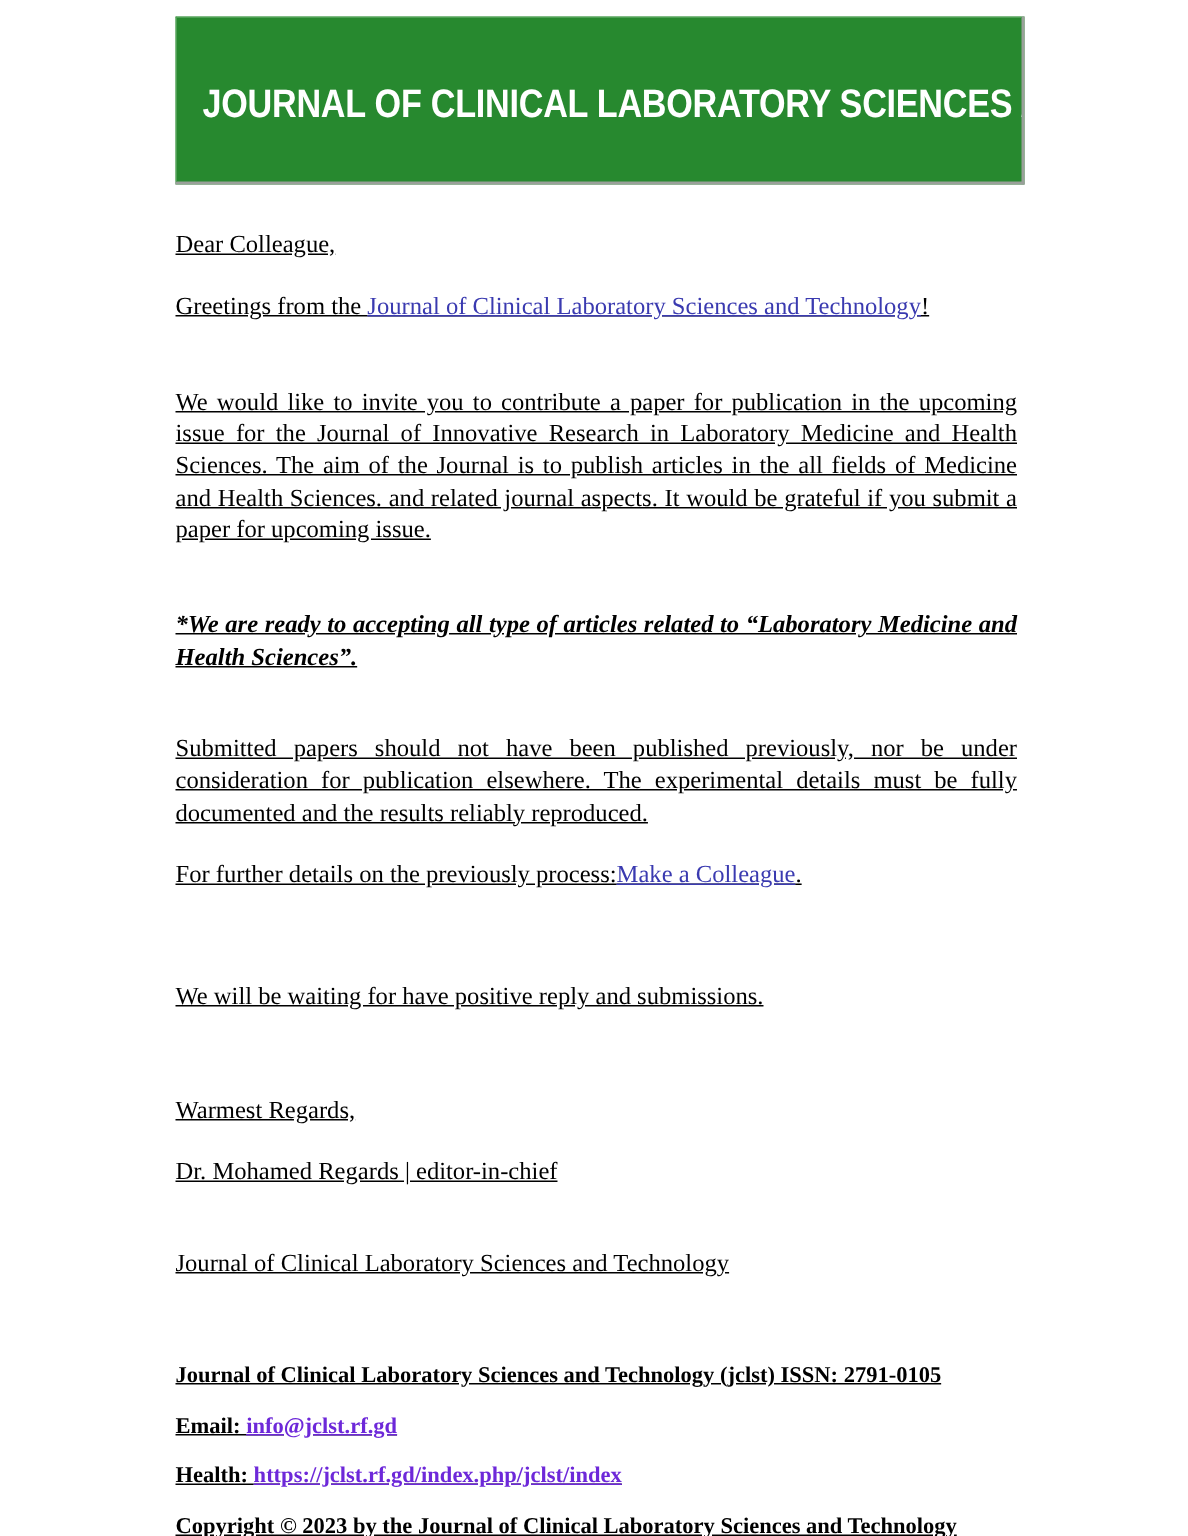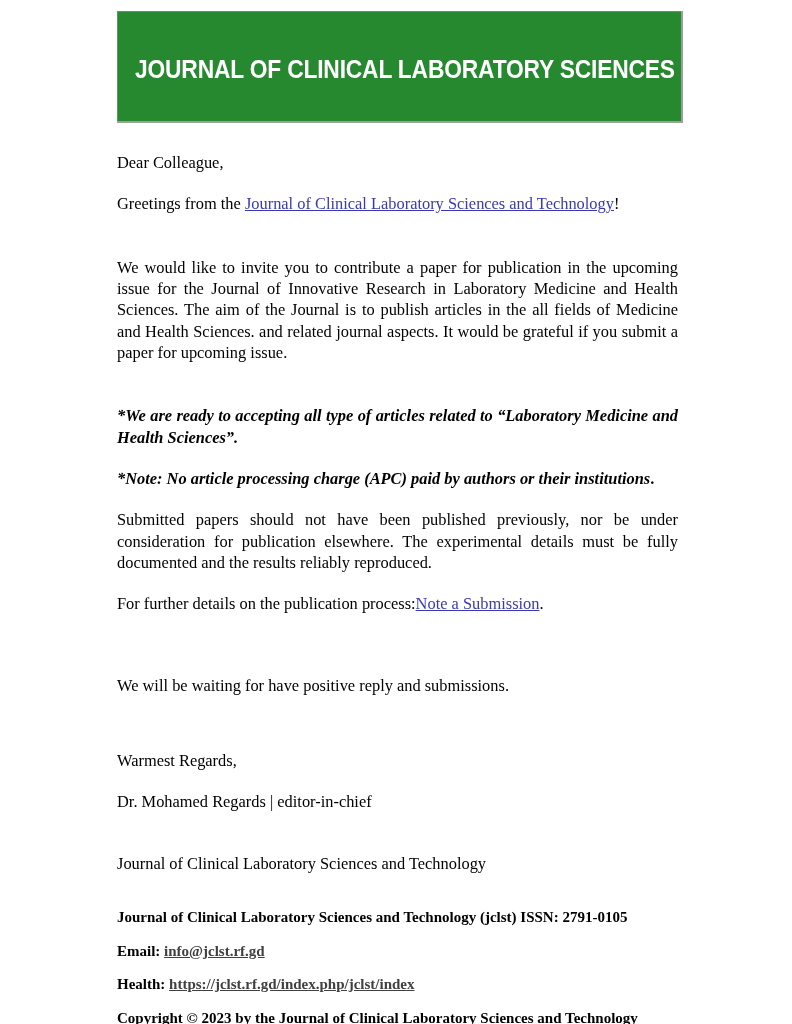--- a/index.html
+++ b/index.html
@@ -74,20 +74,21 @@
     top: 152px;
     width: 561px;
   }
 
   p {
     margin: 0;
     font-size: 16.4px;
     line-height: 1.30;
     text-align: justify;
     text-justify: inter-word;
+    text-decoration: underline;
   }
   p.left { text-align: left; }
 
   .sp-s  { height: 12px; }
   .sp-m  { height: 20px; }
   .sp-xl { height: 42px; }
 
   a, .link {
     color: #3a3ab0;
     text-decoration: underline;
@@ -111,21 +112,21 @@
     width: 570px;
   }
   .footer p {
     font-weight: bold;
     font-size: 15px;
     line-height: 1.3;
     text-align: left;
     margin: 0;
   }
   .footer .sp { height: 14px; }
-  .footer a { color: #404040; font-weight: bold; text-align: center; }
+  .footer a { color: #6d28d9; font-weight: bold; text-align: center; }
 </style>
 </head>
 <body>
 
 <div class="page">
 
   <div class="banner">
     <div class="banner-title">JOURNAL OF CLINICAL LABORATORY SCIENCES AND TECHNOLOGY</div>
   </div>
 
@@ -140,29 +141,28 @@
     <div class="sp-xl"></div>
 
     <p>We would like to invite you to contribute a paper for publication in the upcoming issue for the Journal of Innovative Research in Laboratory Medicine and Health Sciences. The aim of the Journal is to publish articles in the all fields of Medicine and Health Sciences. and related journal aspects. It would be grateful if you submit a paper for upcoming issue.</p>
 
     <div class="sp-xl"></div>
 
     <p class="bi">*We are ready to accepting all type of articles related to “Laboratory Medicine and Health Sciences”.</p>
 
     <div class="sp-m"></div>
 
-    <p class="left"><span class="bi">*Note: No article processing charge (APC) paid by authors or their institutions</span><span class="upright">.</span></p>
 
     <div class="sp-m"></div>
 
     <p>Submitted papers should not have been published previously, nor be under consideration for publication elsewhere. The experimental details must be fully documented and the results reliably reproduced.</p>
 
     <div class="sp-m"></div>
 
-    <p class="left"><span>For further details on the publication process:</span><a href="#" class="link">Note a Submission</a><span>.</span></p>
+    <p class="left"><span>For further details on the previously process:</span><a href="#" class="link">Make a Colleague</a><span>.</span></p>
 
     <div class="sp-m"></div>
 
 
     <div class="sp-m"></div>
 
 
     <div class="sp-m"></div>
 
     <p class="left">We will be waiting for have positive reply and submissions.</p>

